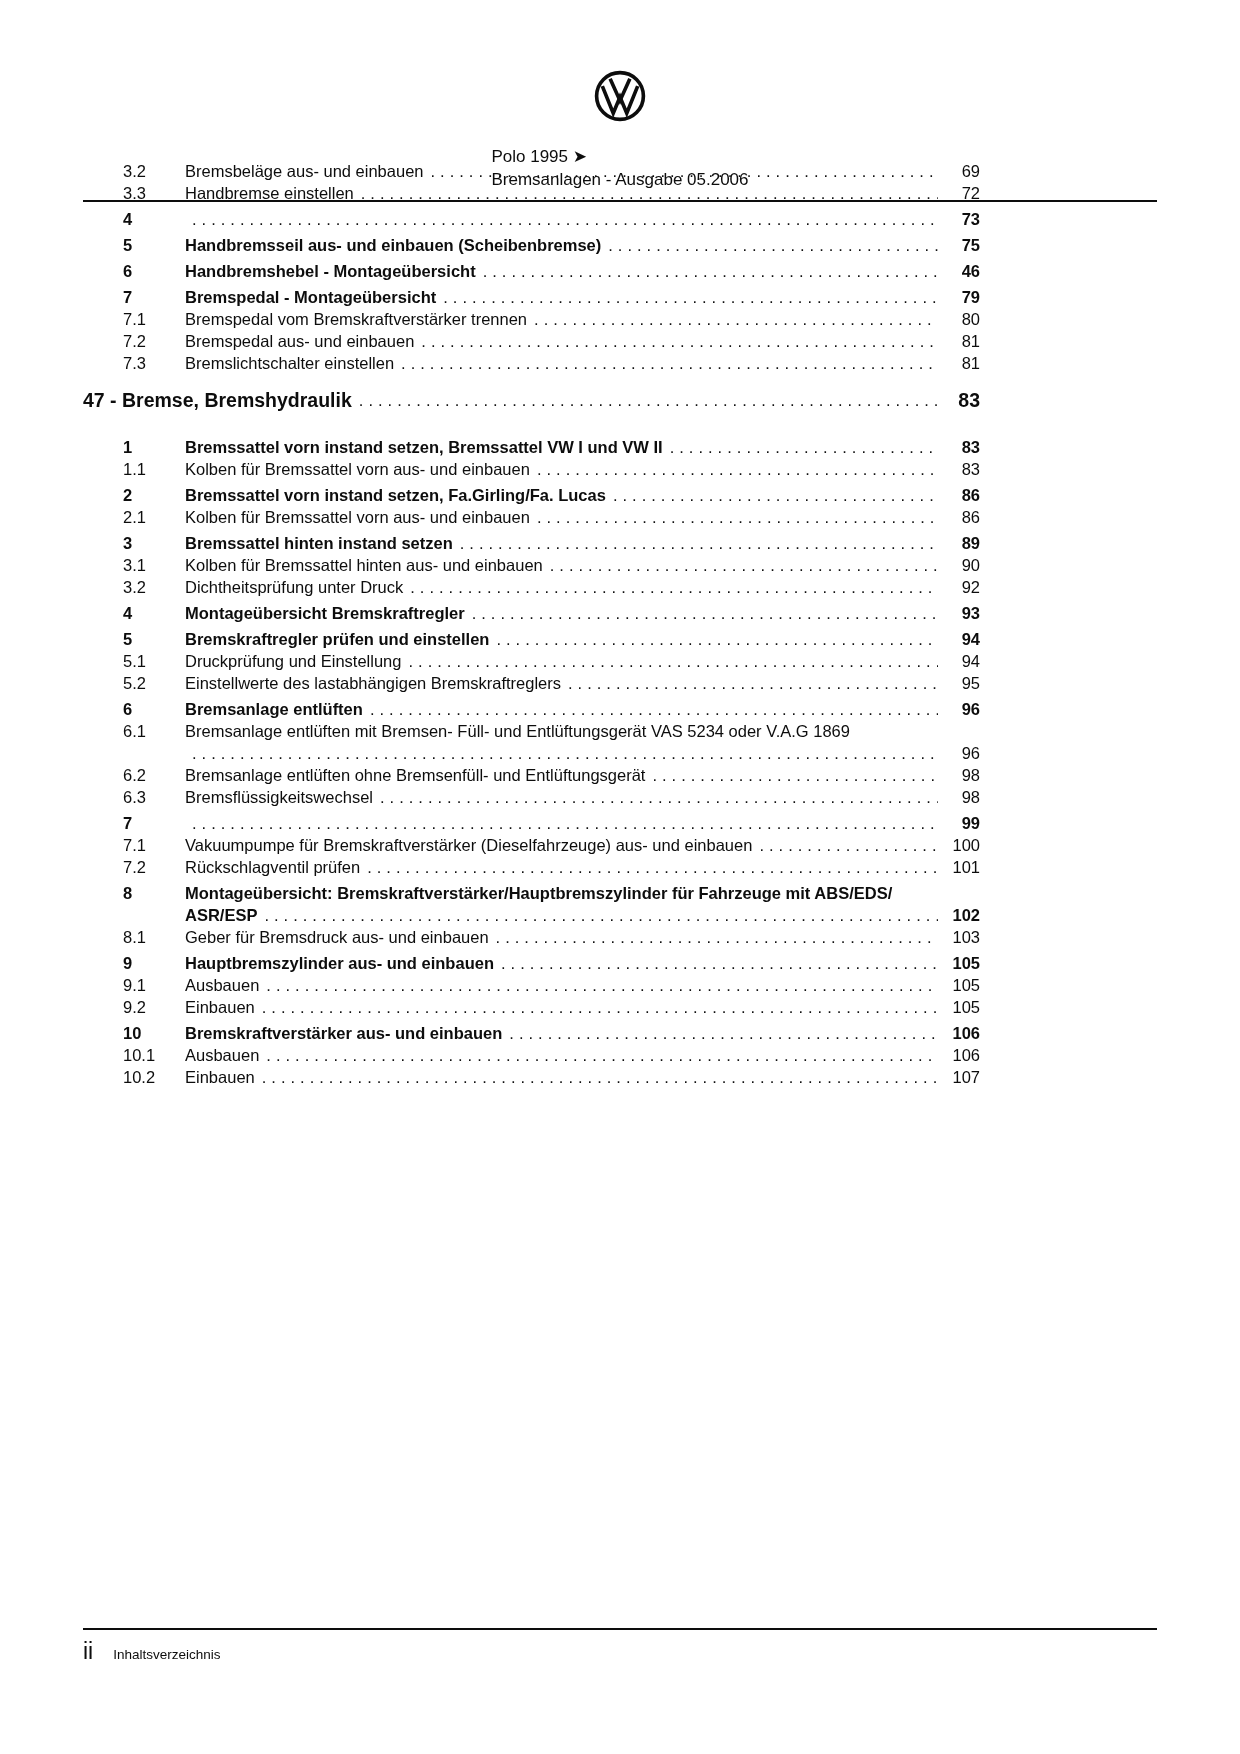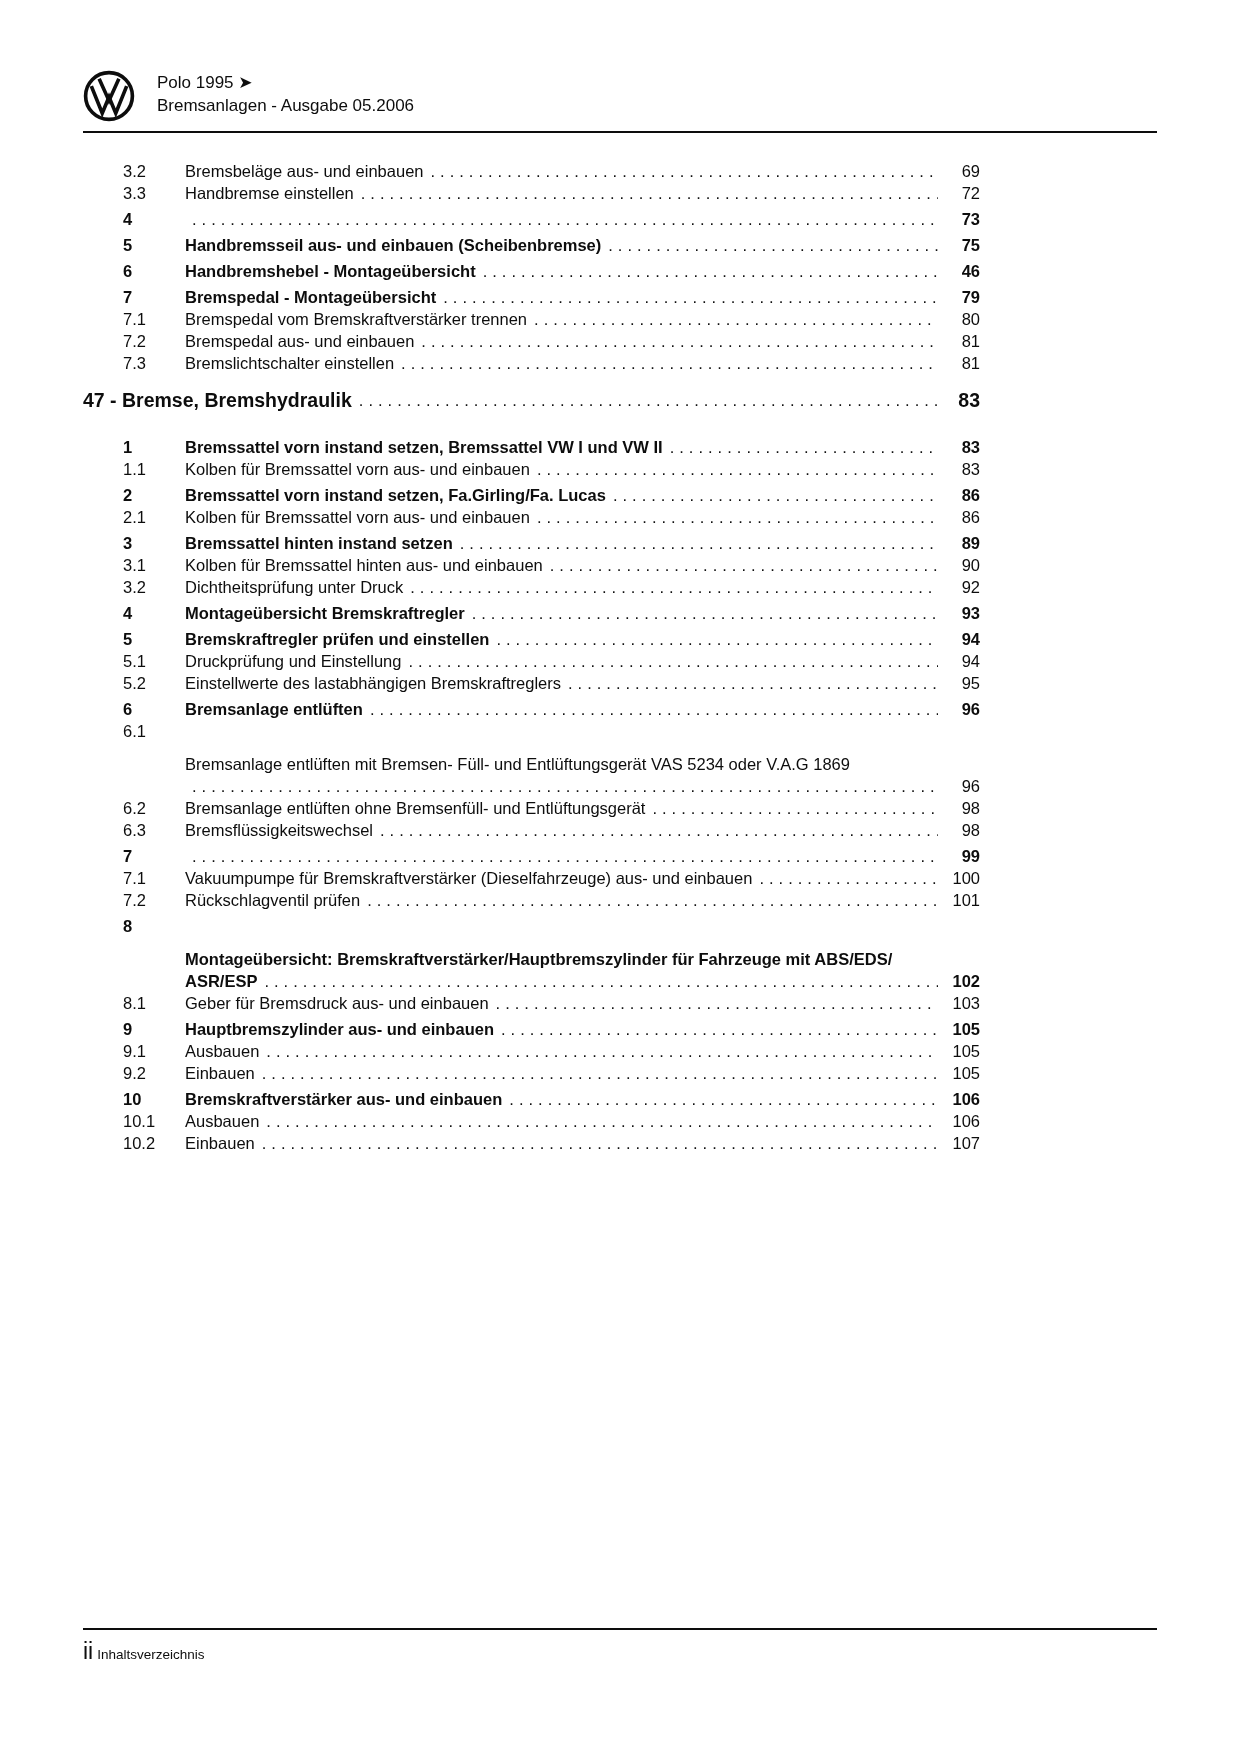--- a/index.html
+++ b/index.html
@@ -8,21 +8,21 @@
     width: 1240px; height: 1754px;
     font-family: "Liberation Sans", sans-serif;
     color: #0d0d0d;
     position: relative;
     overflow: hidden;
   }
   .page { position: absolute; inset: 0; }
 
   
   .header { position: absolute; left: 83px; top: 70px; width: 1074px; }
-  .header-inner { display: flex; align-items: flex-start; gap: 22px; }
+  .header-inner { display: flex; align-items: center; gap: 22px; flex-direction: column; }
   .logo { width: 52px; height: 52px; display: inline-block; flex: 0 0 auto; }
   .logo svg { width: 100%; height: 100%; display: block; }
   .htext { padding-top: 1px; }
   .model    { font-size: 17px; line-height: 23px; }
   .subtitle { font-size: 17px; line-height: 23px; }
   .header-rule { border-bottom: 2px solid #0d0d0d; margin-top: 9px; }
 
   
   .toc { position: absolute; left: 83px; top: 160px; width: 897px; font-size: 16.5px; }
   .row { display: flex; align-items: flex-start; line-height: 22px; padding-left: 40px; }
@@ -34,29 +34,29 @@
   .num   { flex: 0 0 62px; }
   .title { flex: 0 1 auto; min-width: 0; }
   .ctitle{ flex: 0 1 auto; white-space: nowrap; }
   .leader{
     flex: 1 1 0; min-width: 0; overflow: hidden; white-space: nowrap;
     margin: 0 8px 0 7px; letter-spacing: 5px; font-weight: normal;
     font-size: 16.5px; color: #111;
   }
   .page-num { flex: 0 0 auto; min-width: 34px; text-align: right; }
   .bodycol { flex: 1 1 auto; min-width: 0; display: flex; flex-direction: column; }
-  .titleline { display: block; margin-top: 33px; }
+  .titleline { display: block; }
   .leaderline { display: flex; align-items: baseline; }
   .cont { flex: 0 0 auto; }
 
   
   .footer {
     position: absolute; left: 83px; top: 1628px; width: 1074px;
     border-top: 2px solid #0d0d0d; padding-top: 9px;
-    display: flex; align-items: baseline; gap: 4px;
+    display: flex; align-items: baseline; gap: 20px;
   }
   .footer-page  { font-size: 23px; line-height: 24px; }
   .footer-label { font-size: 13.5px; }
 </style>
 </head>
 <body>
 
 <div class="page">
 
   <header class="header">

